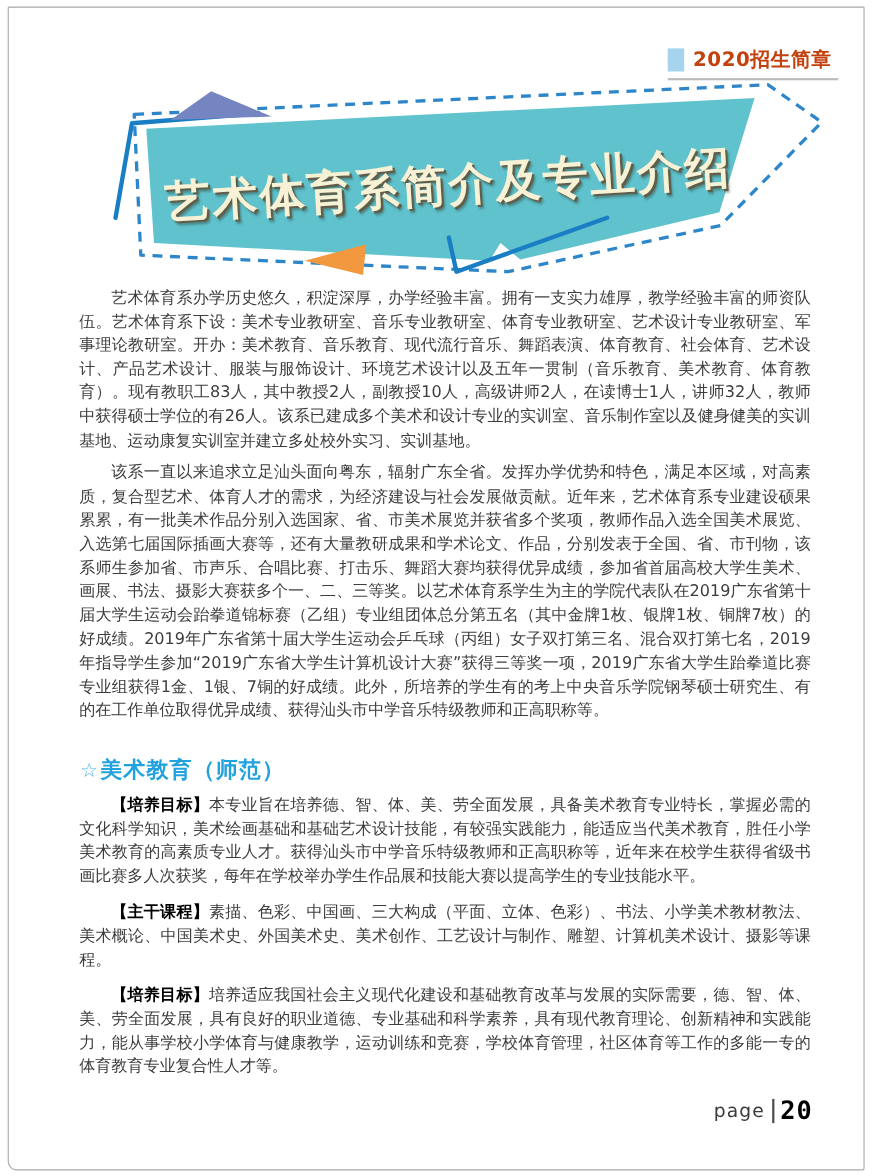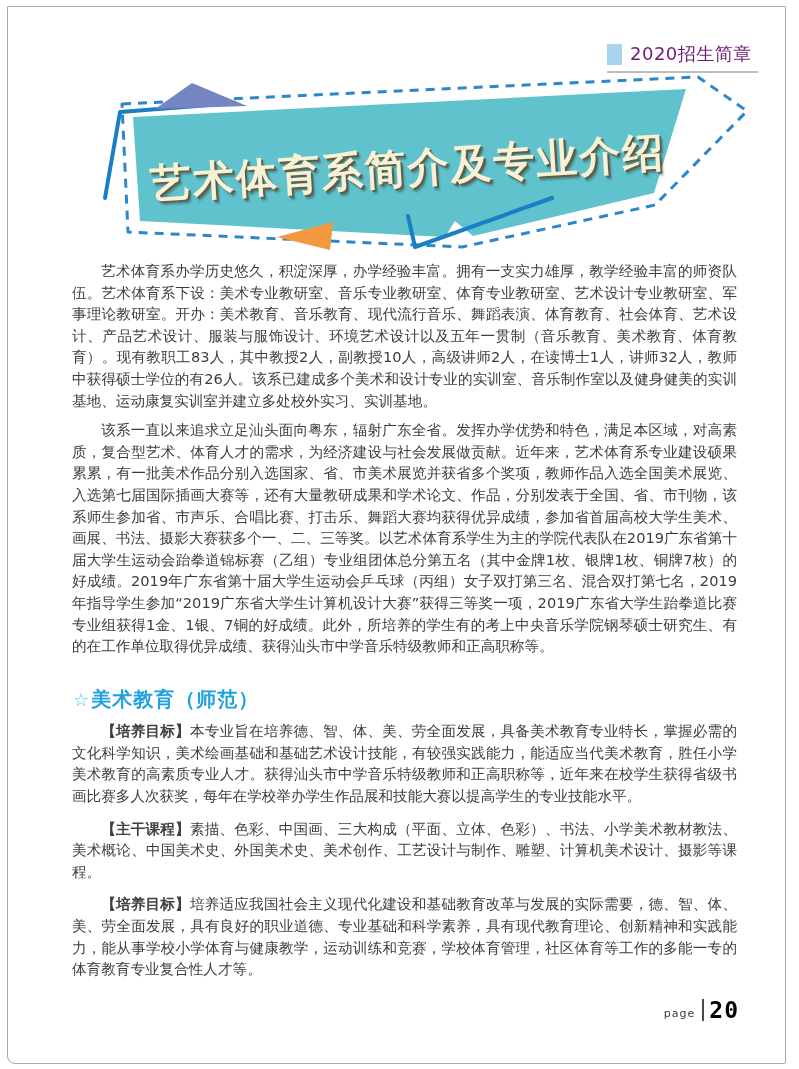--- a/index.html
+++ b/index.html
@@ -13,21 +13,21 @@
     border:1px solid #a8a8a6;border-radius:1px 1px 2px 8px;
     pointer-events:none;
   }
   
   .header{
     position:absolute;top:42px;left:607px;
     display:flex;align-items:center;gap:8px;
     border-bottom:2px solid #bcbcbc;padding-bottom:5px;padding-right:6px;
   }
   .header-square{width:15px;height:21px;background:#a6d3ee;}
-  .header-label{font-size:18px;color:#701a75;font-weight:400;letter-spacing:0.5px;}
+  .header-label{font-size:18px;color:#c2410c;font-weight:700;letter-spacing:0.5px;}
   
   .banner-svg{position:absolute;left:0;top:70px;}
   .banner-title{
     position:absolute;left:140px;top:118px;width:535px;height:100px;
     display:flex;align-items:center;justify-content:center;
     transform:rotate(-3.6deg);
     font-size:41px;font-weight:bold;letter-spacing:2px;
     color:#f7f1d5;
     text-shadow:2px 2px 0 #5e5e4a,3px 4px 2px rgba(40,40,30,0.35);
     white-space:nowrap;
@@ -39,27 +39,27 @@
     text-align:justify;
   }
   p.body-par{margin:4px 0 8px 0;text-indent:2em;}
   .section-heading{
     margin:32px 0 10px 1px;
     font-size:20px;font-weight:bold;color:#21a2df;
     letter-spacing:1px;
   }
   .section-heading .star{font-weight:normal;color:#55b8e8;margin-right:1px;font-size:18px;}
   .block{margin:0 0 11px 0;text-indent:2em;}
-  .block .lbl{font-weight:bold;color:#404040;}
+  .block .lbl{font-weight:bold;color:#000000;}
   
   .footer{
     position:absolute;top:997px;right:60px;
     display:flex;align-items:center;
   }
-  .footer .page-word{font-size:11px;color:#3a3a3a;letter-spacing:1px;align-self:flex-end;margin-bottom:3px;}
+  .footer .page-word{font-size:17px;color:#3a3a3a;letter-spacing:1px;align-self:flex-end;margin-bottom:3px;}
   .footer .divider{width:2px;height:22px;background:#4a4a4a;margin:0 5px 0 7px;}
   .footer .page-num{
     font-size:23px;font-weight:bold;color:#000000;
     font-family:"DejaVu Sans Mono","Liberation Mono",monospace;
     letter-spacing:1px;
   }
 </style>
 </head>
 <body>
 

